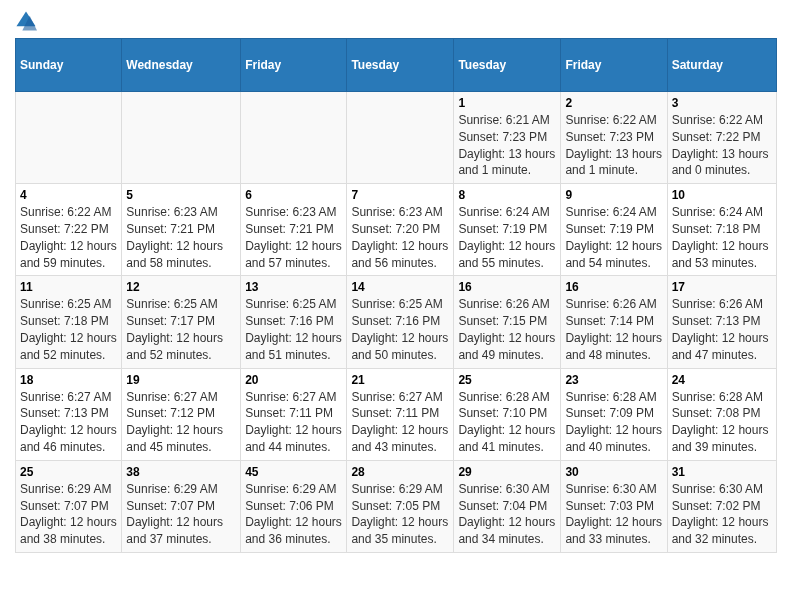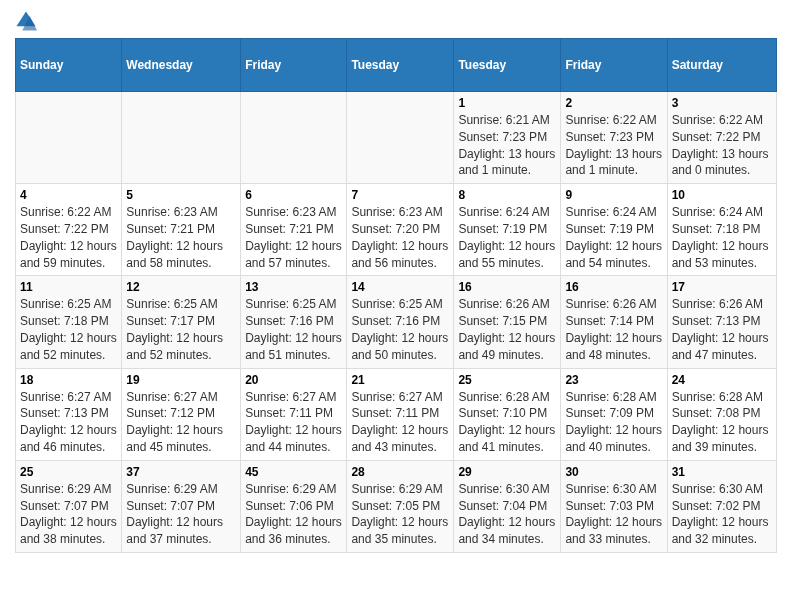--- a/index.html
+++ b/index.html
@@ -235,21 +235,21 @@
           <span class="day-number">24</span>
           <div class="day-info">Sunrise: 6:28 AM<br>Sunset: 7:08 PM<br>Daylight: 12 hours and 39 minutes.</div>
         </td>
       </tr>
       <tr>
         <td>
           <span class="day-number">25</span>
           <div class="day-info">Sunrise: 6:29 AM<br>Sunset: 7:07 PM<br>Daylight: 12 hours and 38 minutes.</div>
         </td>
         <td>
-          <span class="day-number">37</span>
+          <span class="day-number">38</span>
           <div class="day-info">Sunrise: 6:29 AM<br>Sunset: 7:07 PM<br>Daylight: 12 hours and 37 minutes.</div>
         </td>
         <td>
           <span class="day-number">45</span>
           <div class="day-info">Sunrise: 6:29 AM<br>Sunset: 7:06 PM<br>Daylight: 12 hours and 36 minutes.</div>
         </td>
         <td>
           <span class="day-number">28</span>
           <div class="day-info">Sunrise: 6:29 AM<br>Sunset: 7:05 PM<br>Daylight: 12 hours and 35 minutes.</div>
         </td>

